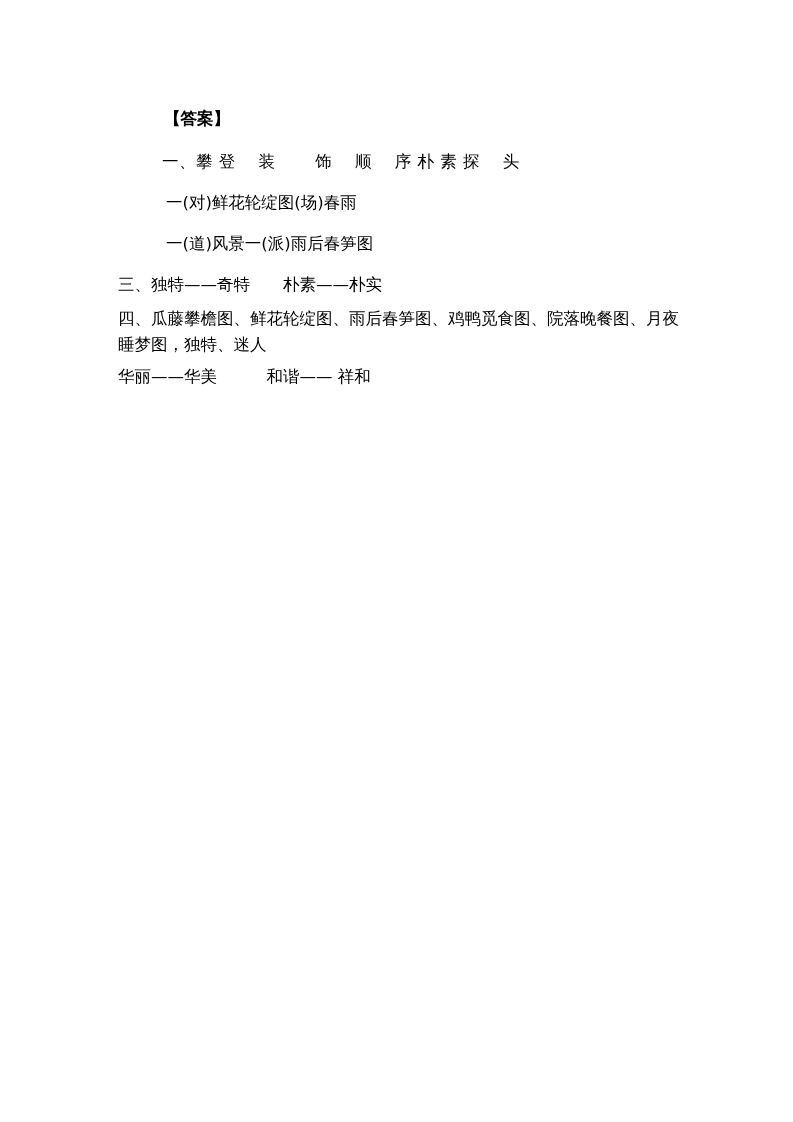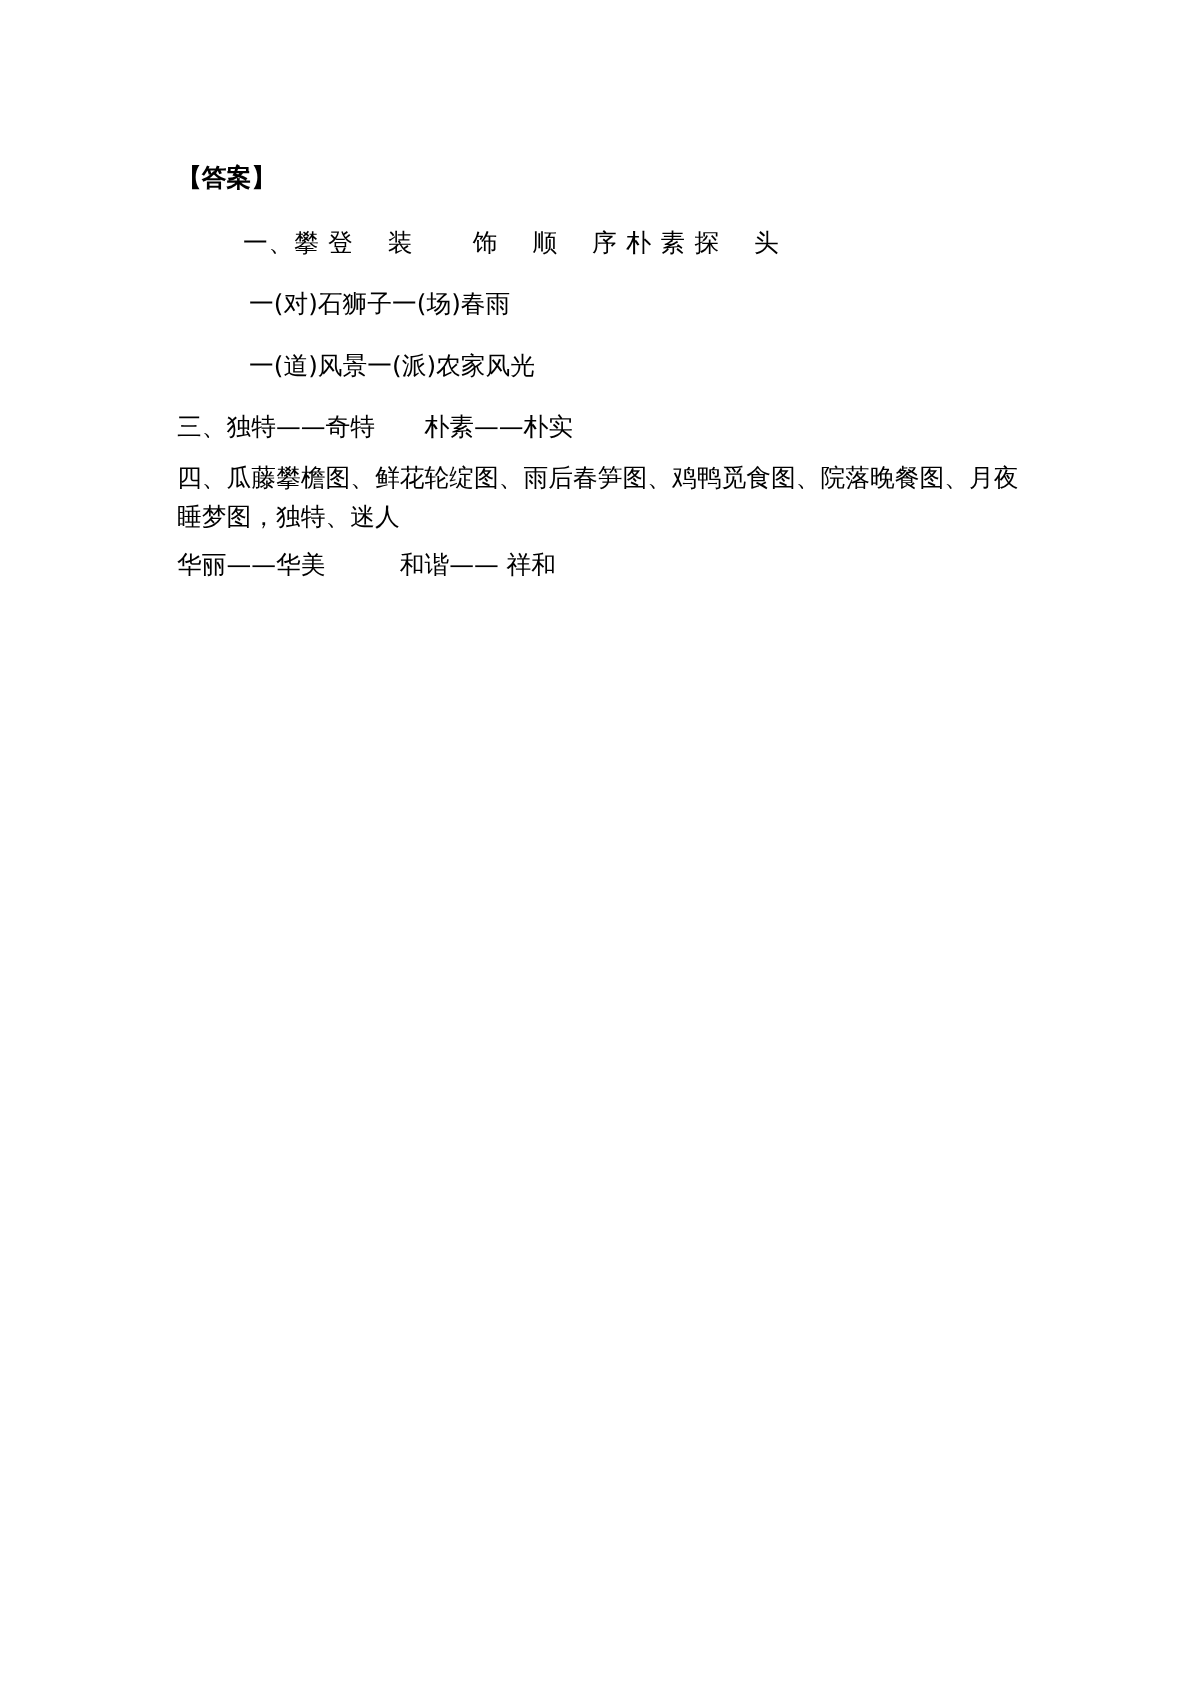--- a/index.html
+++ b/index.html
@@ -30,20 +30,21 @@
     margin: 0;
     padding: 0;
     height: 41px;
     display: flex;
     align-items: center;
   }
   .heading {
     font-weight: bold;
     font-size: 16.5px;
     height: 46px;
+    margin-left: 46px;
   }
   .indent-1 {
     padding-left: 48px;
   }
   .spaced-wide {
     letter-spacing: 0.5px;
     margin-left: 44px;
   }
   .line-wrap {
     white-space: normal;
@@ -56,23 +57,23 @@
 <body>
 
 <div class="page">
   <div class="doc-body">
 
     <div class="line heading">【答案】</div>
 
     <div class="line spaced-wide">一、攀 登 　装 　　饰 　顺 　序 朴 素 探 　头</div>
 
 
-    <div class="line indent-1">一(对)石狮子一(场)春雨</div>
+    <div class="line indent-1">一(对)鲜花轮绽图(场)春雨</div>
 
-    <div class="line indent-1">一(道)风景一(派)农家风光</div>
+    <div class="line indent-1">一(道)风景一(派)雨后春笋图</div>
 
     <div class="line">三、独特——奇特　　朴素——朴实</div>
 
     <div class="line line-wrap">四、瓜藤攀檐图、鲜花轮绽图、雨后春笋图、鸡鸭觅食图、院落晚餐图、月夜睡梦图，独特、迷人</div>
 
     <div class="line">华丽——华美　　　和谐—— 祥和</div>
 
   </div>
 </div>
 

